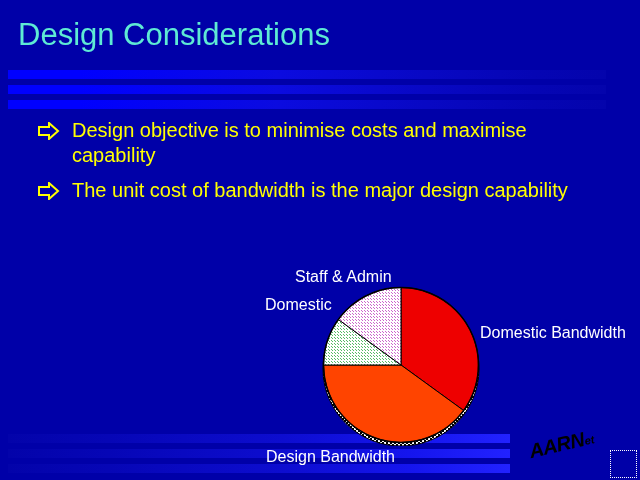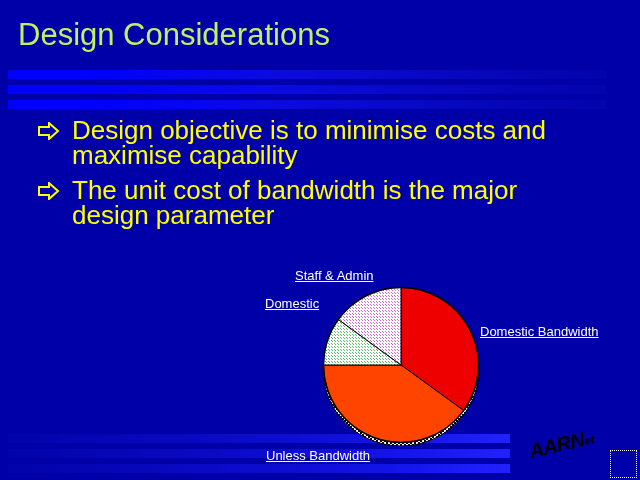--- a/index.html
+++ b/index.html
@@ -7,21 +7,21 @@
     width:640px;height:480px;overflow:hidden;
     background:#0000a0;
     font-family:"Liberation Sans", sans-serif;
     position:relative;
   }
   #slide{position:absolute;inset:0;width:640px;height:480px;background:#0000a8;overflow:hidden;}
 
   
   #title{
     position:absolute;left:18px;top:16px;
-    color:#bef264;font-size:31px;line-height:38px;
+    color:#5eead4;font-size:31px;line-height:38px;
     letter-spacing:0px;white-space:nowrap;
   }
 
   
   .bar{position:absolute;height:9px;}
   .bar.top{left:8px;width:598px;
     background:linear-gradient(to right,#0000ff 0%,#0000ff 12%,#0b0be0 45%,#0808c4 70%,#0505b4 88%,#0404ac 100%);
   }
   .bar.bot{left:8px;width:502px;
     background:linear-gradient(to right,#0303aa 0%,#0606b6 20%,#0d0dd0 55%,#1515ee 80%,#2222ff 100%);
@@ -34,28 +34,28 @@
   #bar-b3{top:464px;}
 
   
   #bullets{position:absolute;left:38px;top:118px;width:580px;}
   .bullet{position:relative;margin-bottom:10px;}
   .bullet .marker{
     position:absolute;left:0;top:4px;width:22px;height:18px;
   }
   .bullet .text{
     display:block;margin-left:34px;
-    color:#ffff00;font-size:26px;line-height:25px;
+    color:#ffff00;font-size:20px;line-height:25px;
     max-width:520px;
   }
 
   
   #chart{position:absolute;left:250px;top:262px;width:390px;height:215px;}
   #pie-wrap{position:absolute;left:70px;top:22px;width:162px;height:162px;}
-  .pie-label{position:absolute;color:#ffffff;font-size:13px;white-space:nowrap;text-decoration:underline;}
+  .pie-label{position:absolute;color:#ffffff;font-size:16px;white-space:nowrap;}
   #lbl-staff{left:45px;top:6px;}
   #lbl-equip{left:15px;top:34px;}
   #lbl-dom{left:230px;top:52px;margin-top:10px;}
   #lbl-intnl{left:16px;top:186px;}
 
   
   #logo{position:absolute;left:532px;top:430px;width:72px;height:34px;}
   #logo .mainword{
     position:absolute;left:0;top:10px;
     color:#000000;font-size:20px;font-weight:bold;font-style:italic;
@@ -100,21 +100,21 @@
       <span class="text">Design objective is to minimise costs and maximise capability</span>
     </div>
 
 
     <div class="bullet">
       <span class="marker">
         <svg width="22" height="18" viewBox="0 0 22 18">
           <path d="M1 5 L11 5 L11 1 L20 9 L11 17 L11 13 L1 13 Z" fill="none" stroke="#ffff00" stroke-width="2"></path>
         </svg>
       </span>
-      <span class="text">The unit cost of bandwidth is the major design parameter</span>
+      <span class="text">The unit cost of bandwidth is the major design capability</span>
     </div>
 
   </div>
 
   <div class="bar bot" id="bar-b1"></div>
   <div class="bar bot" id="bar-b2"></div>
   <div class="bar bot" id="bar-b3"></div>
 
   <div id="chart">
     <div id="pie-wrap">
@@ -144,21 +144,21 @@
             <path d="M81 81 L3.5 81.00000000000001 A77.5 77.5 0 0 1 18.30118293594156 35.44664294733334 Z" fill="url(#pat-green)" stroke="#000000" stroke-width="1"></path>
             <path d="M81 81 L18.30118293594156 35.44664294733334 A77.5 77.5 0 0 1 80.99999999999999 3.5 Z" fill="url(#pat-pink)" stroke="#000000" stroke-width="1"></path>
           </g>
         <circle cx="81" cy="81" r="77.5" fill="none" stroke="#000000" stroke-width="1.5"></circle>
       </svg>
     </div>
 
     <div class="pie-label" id="lbl-staff">Staff &amp; Admin</div>
     <div class="pie-label" id="lbl-equip">Domestic</div>
     <div class="pie-label" id="lbl-dom">Domestic Bandwidth</div>
-    <div class="pie-label" id="lbl-intnl">Unless Bandwidth</div>
+    <div class="pie-label" id="lbl-intnl">Design Bandwidth</div>
   </div>
 
   <div id="logo">
     <span class="mainword">AARN</span>
     <span class="suffix">et</span>
   </div>
 
   <div id="pagebox">
     <span id="pagenum">xxx</span>
   </div>

